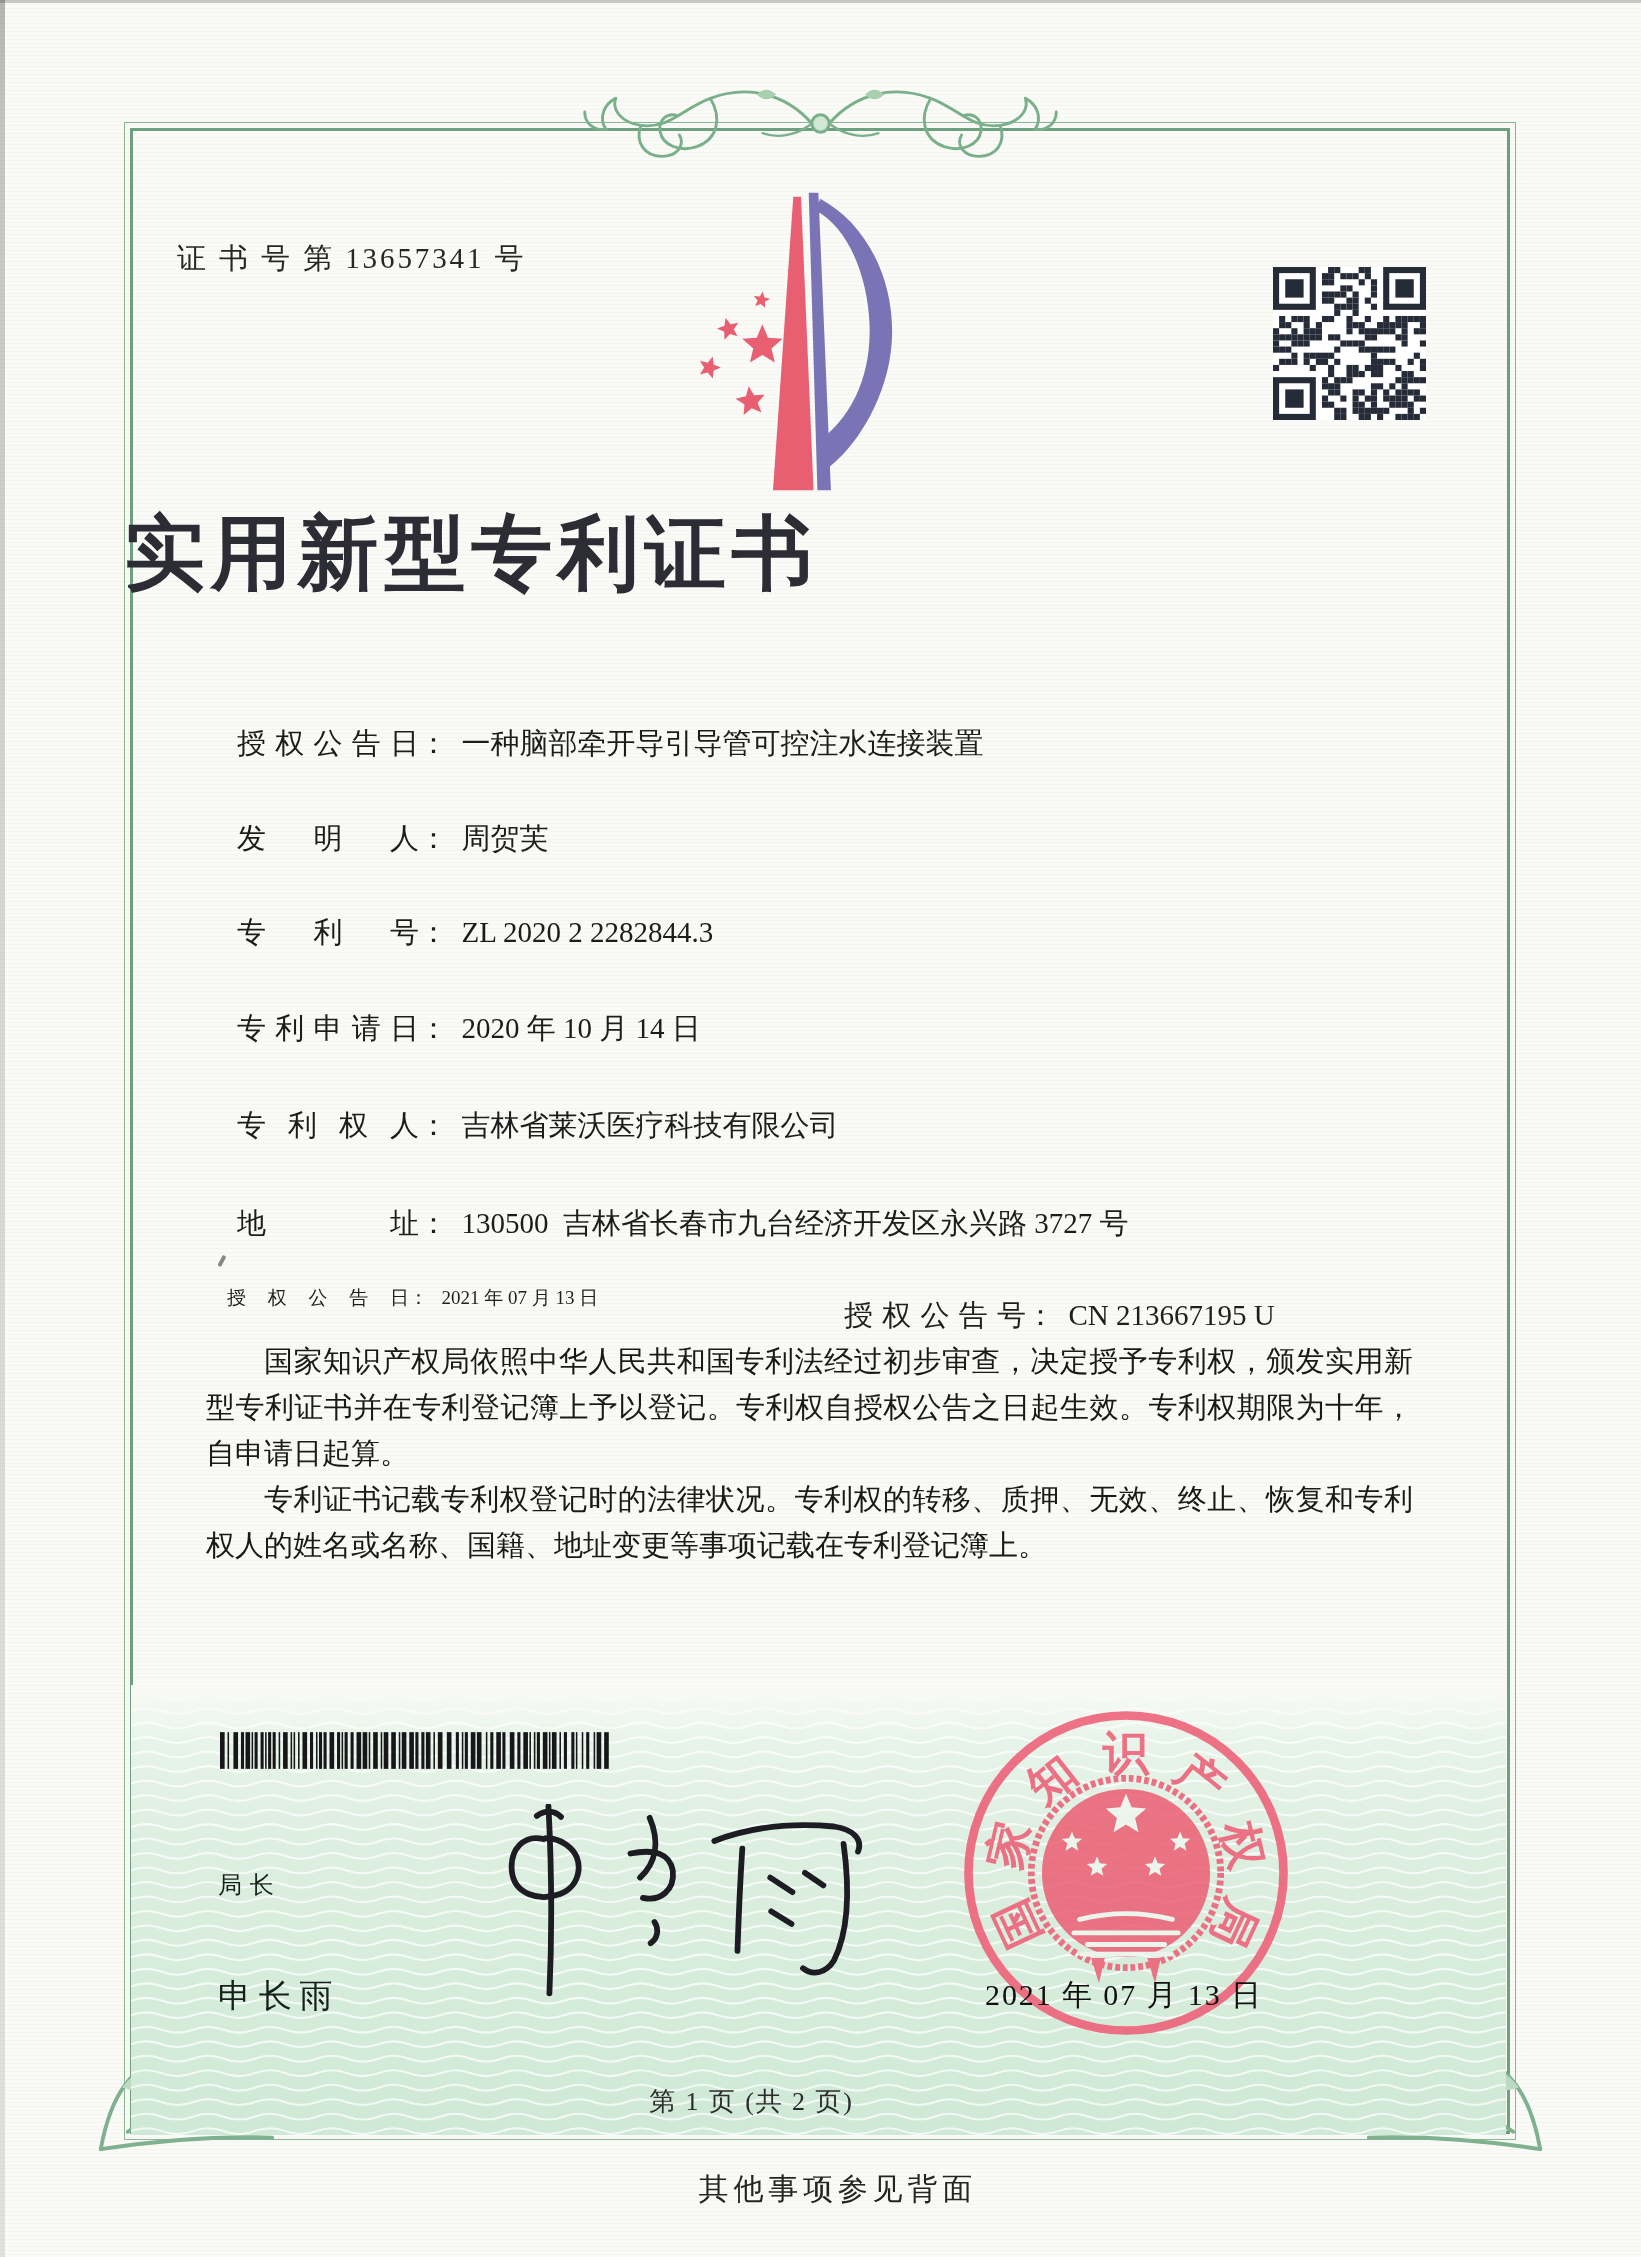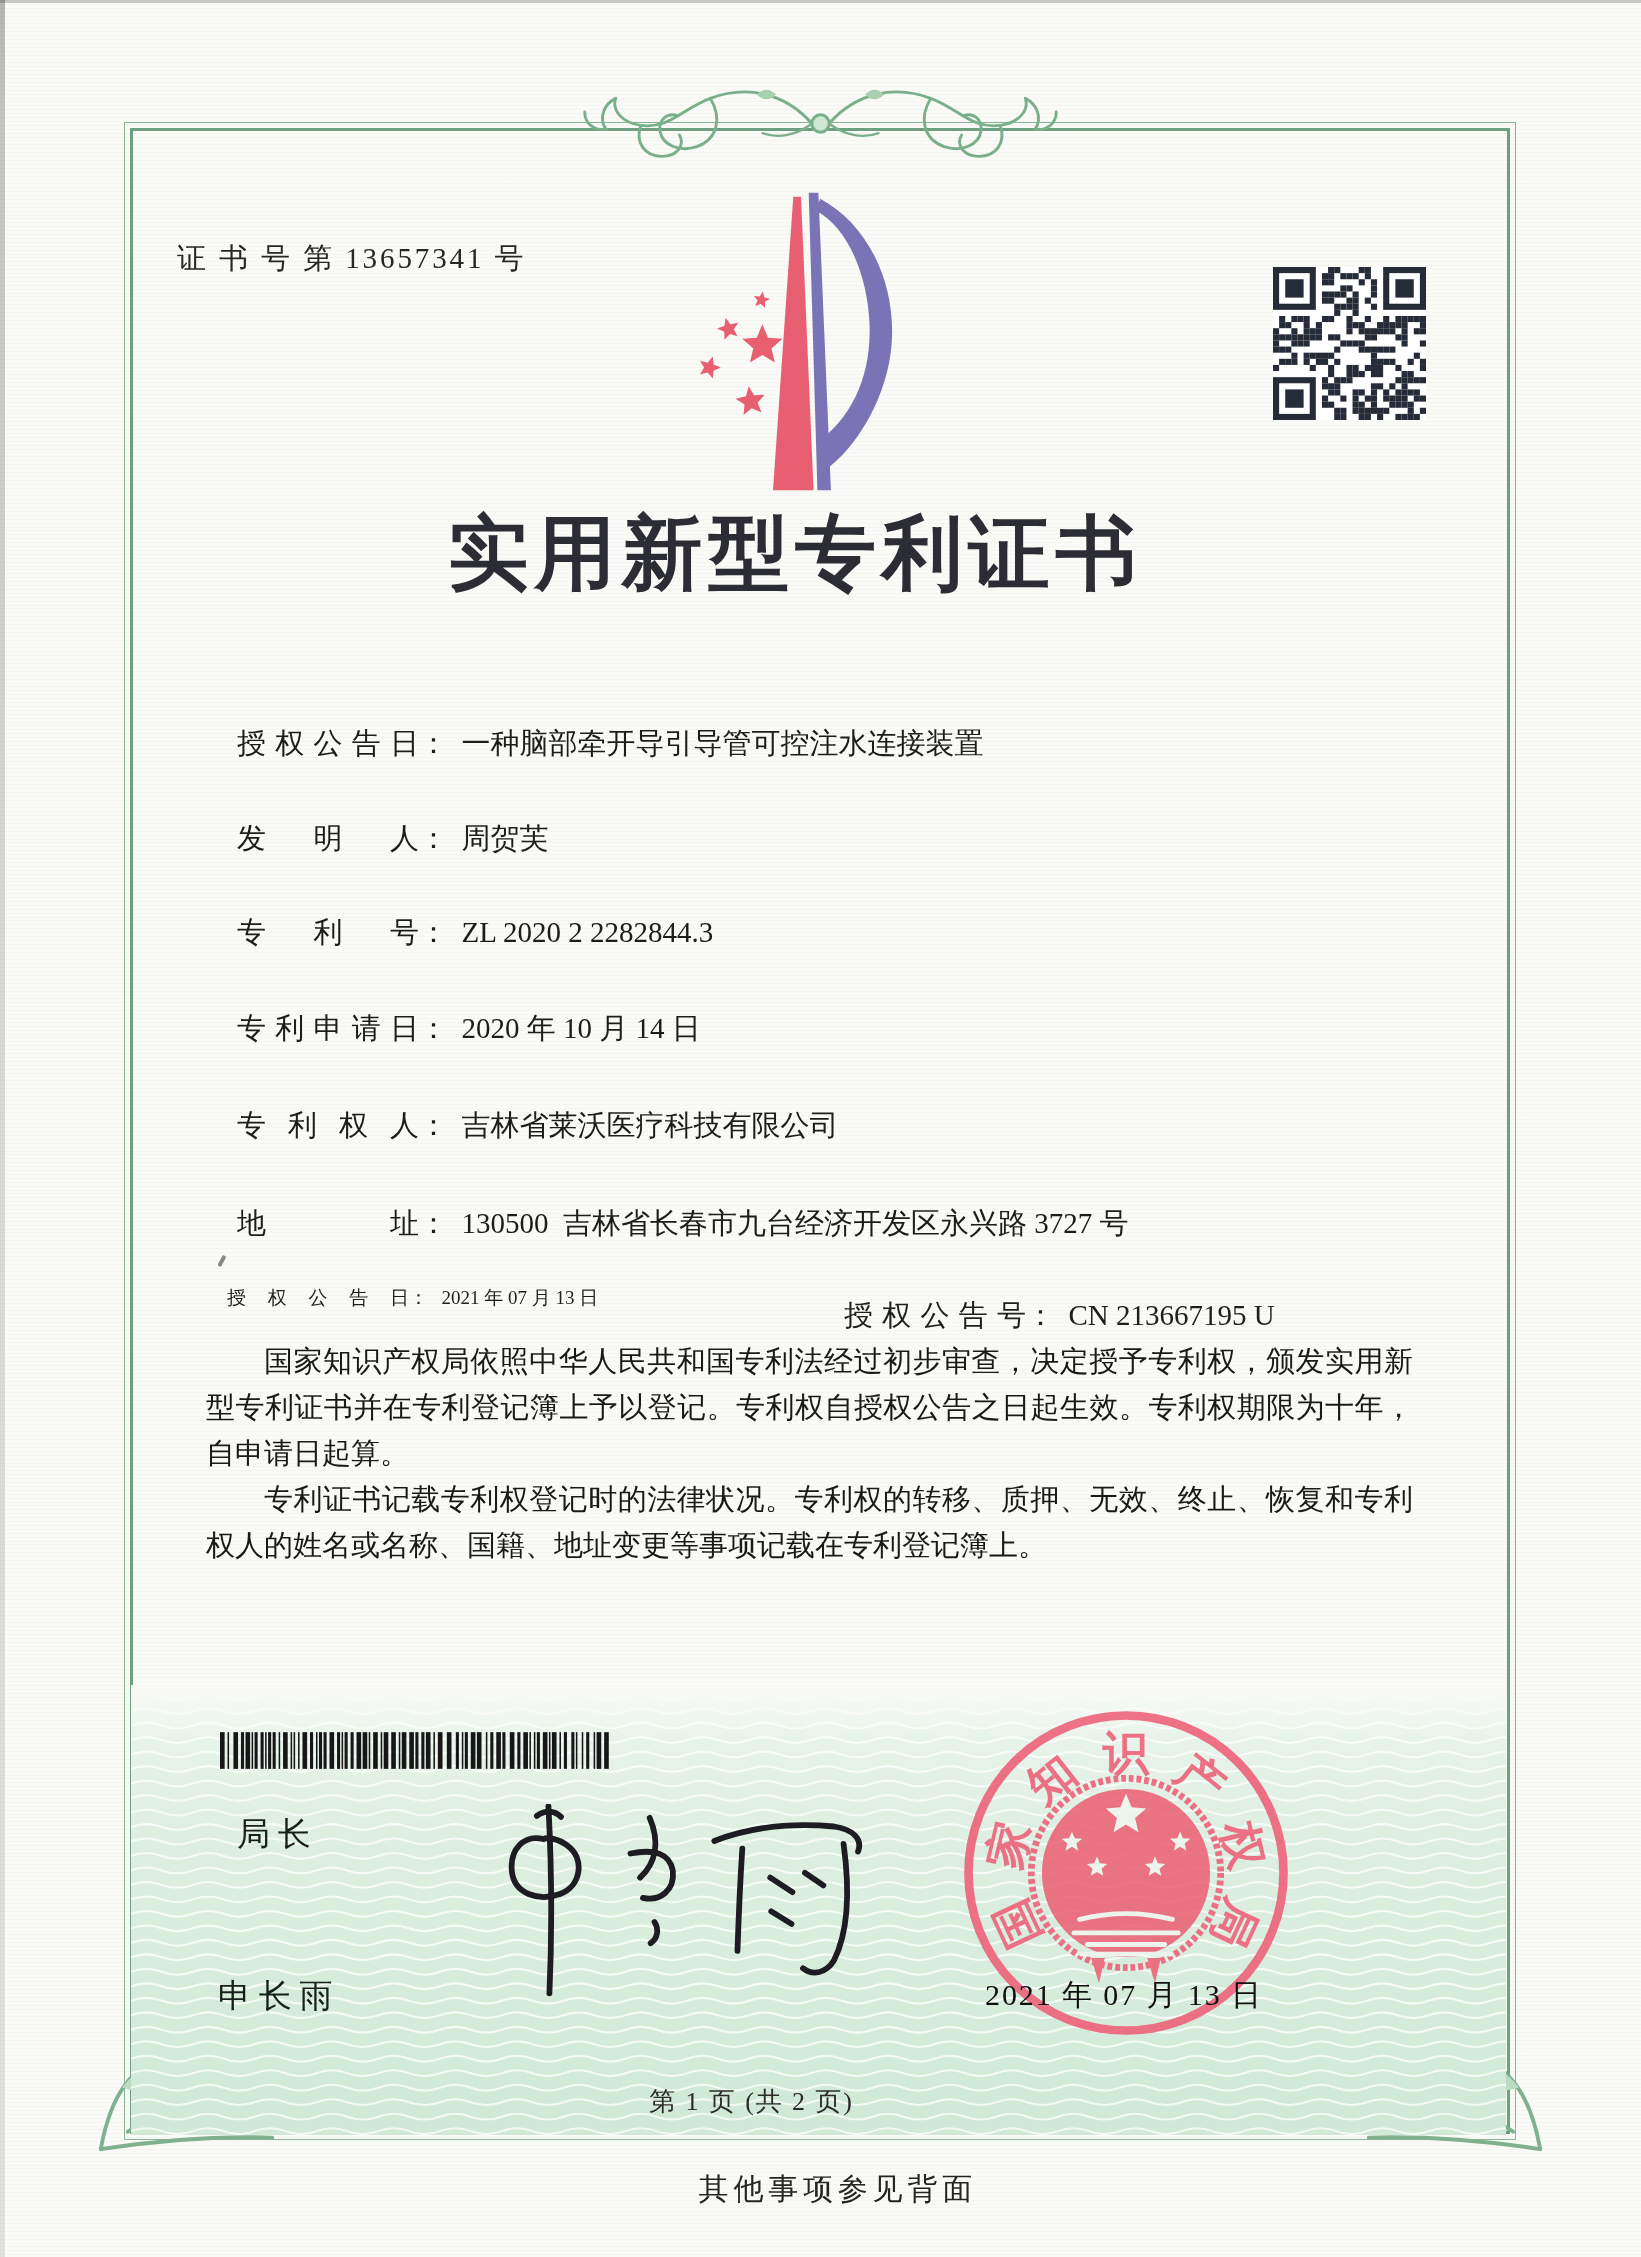--- a/index.html
+++ b/index.html
@@ -34,38 +34,38 @@
   .green-zone svg{position:absolute;left:0;top:0;}
   .green-fade{position:absolute;left:131px;top:1685px;width:1375px;height:53px;
     background:linear-gradient(180deg,rgba(250,250,247,0.95),rgba(250,250,247,0));}
 
   .cert-no{position:absolute;left:177px;top:239px;font-size:29px;letter-spacing:2.9px;
     color:#262626;white-space:pre;}
 
   .logo{position:absolute;left:628px;top:189px;width:290px;height:307px;}
   .qr{position:absolute;left:1273px;top:267px;width:153px;height:153px;background:#fff;}
 
-  .page-title{position:absolute;left:124px;top:500px;width:1342px;text-align:center;
+  .page-title{position:absolute;left:124px;top:500px;width:1342px;text-align:left;
     font-size:81px;font-weight:700;letter-spacing:5.8px;color:#2c2c34;white-space:nowrap;}
 
   .frow{position:absolute;left:208px;height:41px;font-size:29px;white-space:pre;color:#1c1c1c;}
   .r0{top:691px;} .r1{top:786px;} .r2{top:880px;} .r3{top:976px;} .r4{top:1073px;} .r5{top:1171px;}
   .flabel{display:inline-block;width:182px;text-align:justify;text-align-last:justify;vertical-align:bottom;}
   .fcolon{display:inline-block;}
   .fval{margin-left:13.5px;}
   .grant-left{position:absolute;left:208px;top:1263px;font-size:19px;white-space:pre;}
   .grant-right{position:absolute;left:815px;top:1263px;font-size:29px;white-space:pre;}
 
   .paras{position:absolute;left:206px;top:1338px;width:1207px;font-size:29px;
     line-height:46px;text-align:justify;color:#191919;}
   .paras p{margin:0;text-indent:2em;}
 
   .barcode{position:absolute;left:220px;top:1732px;width:394px;height:37px;}
 
-  .director-title{position:absolute;left:218px;top:1812px;font-size:33px;letter-spacing:7.7px;color:#15201a;margin-left:19px;}
+  .director-title{position:absolute;left:218px;top:1869px;font-size:24px;letter-spacing:7.7px;color:#15201a;}
   .director-name{position:absolute;left:218px;top:1974px;font-size:33px;letter-spacing:7.7px;color:#15201a;}
   .signature{position:absolute;left:452px;top:1804px;width:434px;height:208px;}
 
   .seal{position:absolute;left:954px;top:1701px;width:344px;height:344px;opacity:.88;}
   .seal-date{position:absolute;left:985px;top:1975px;font-size:30px;letter-spacing:1.9px;
     color:#101010;white-space:pre;}
 
   .page-no{position:absolute;left:510px;top:2084px;width:483px;text-align:center;
     font-size:26px;letter-spacing:1.9px;color:#2b2b2b;white-space:pre;}
   .back-note{position:absolute;left:494px;top:2169px;width:483px;text-align:right;

